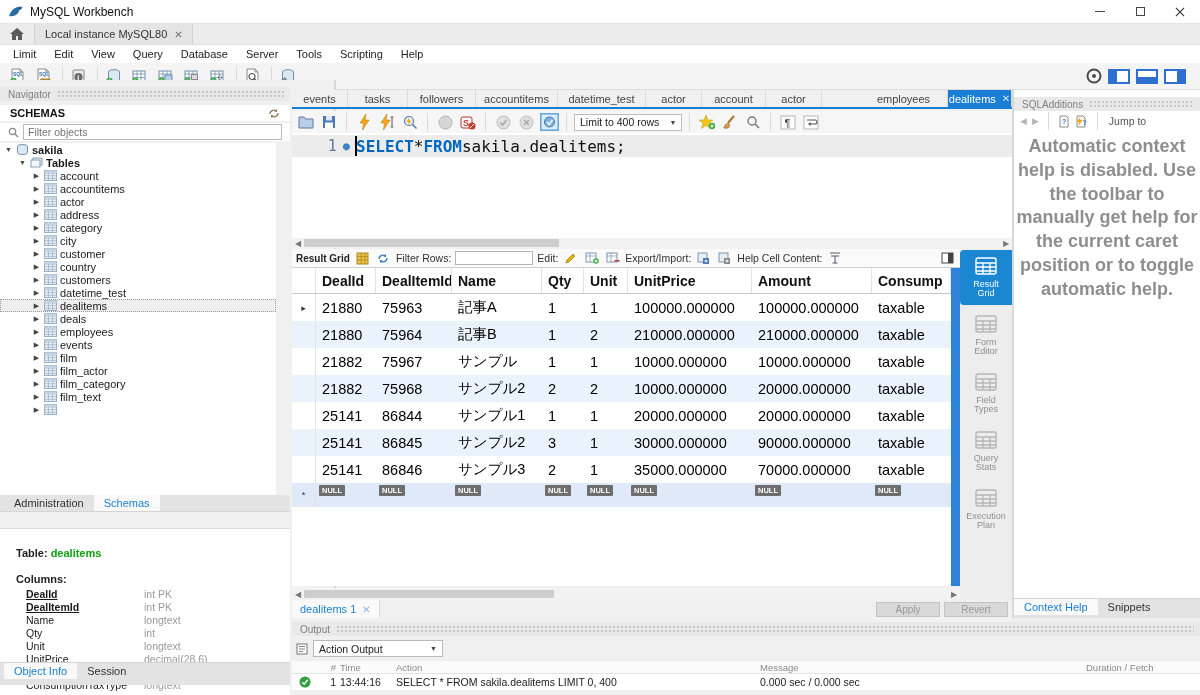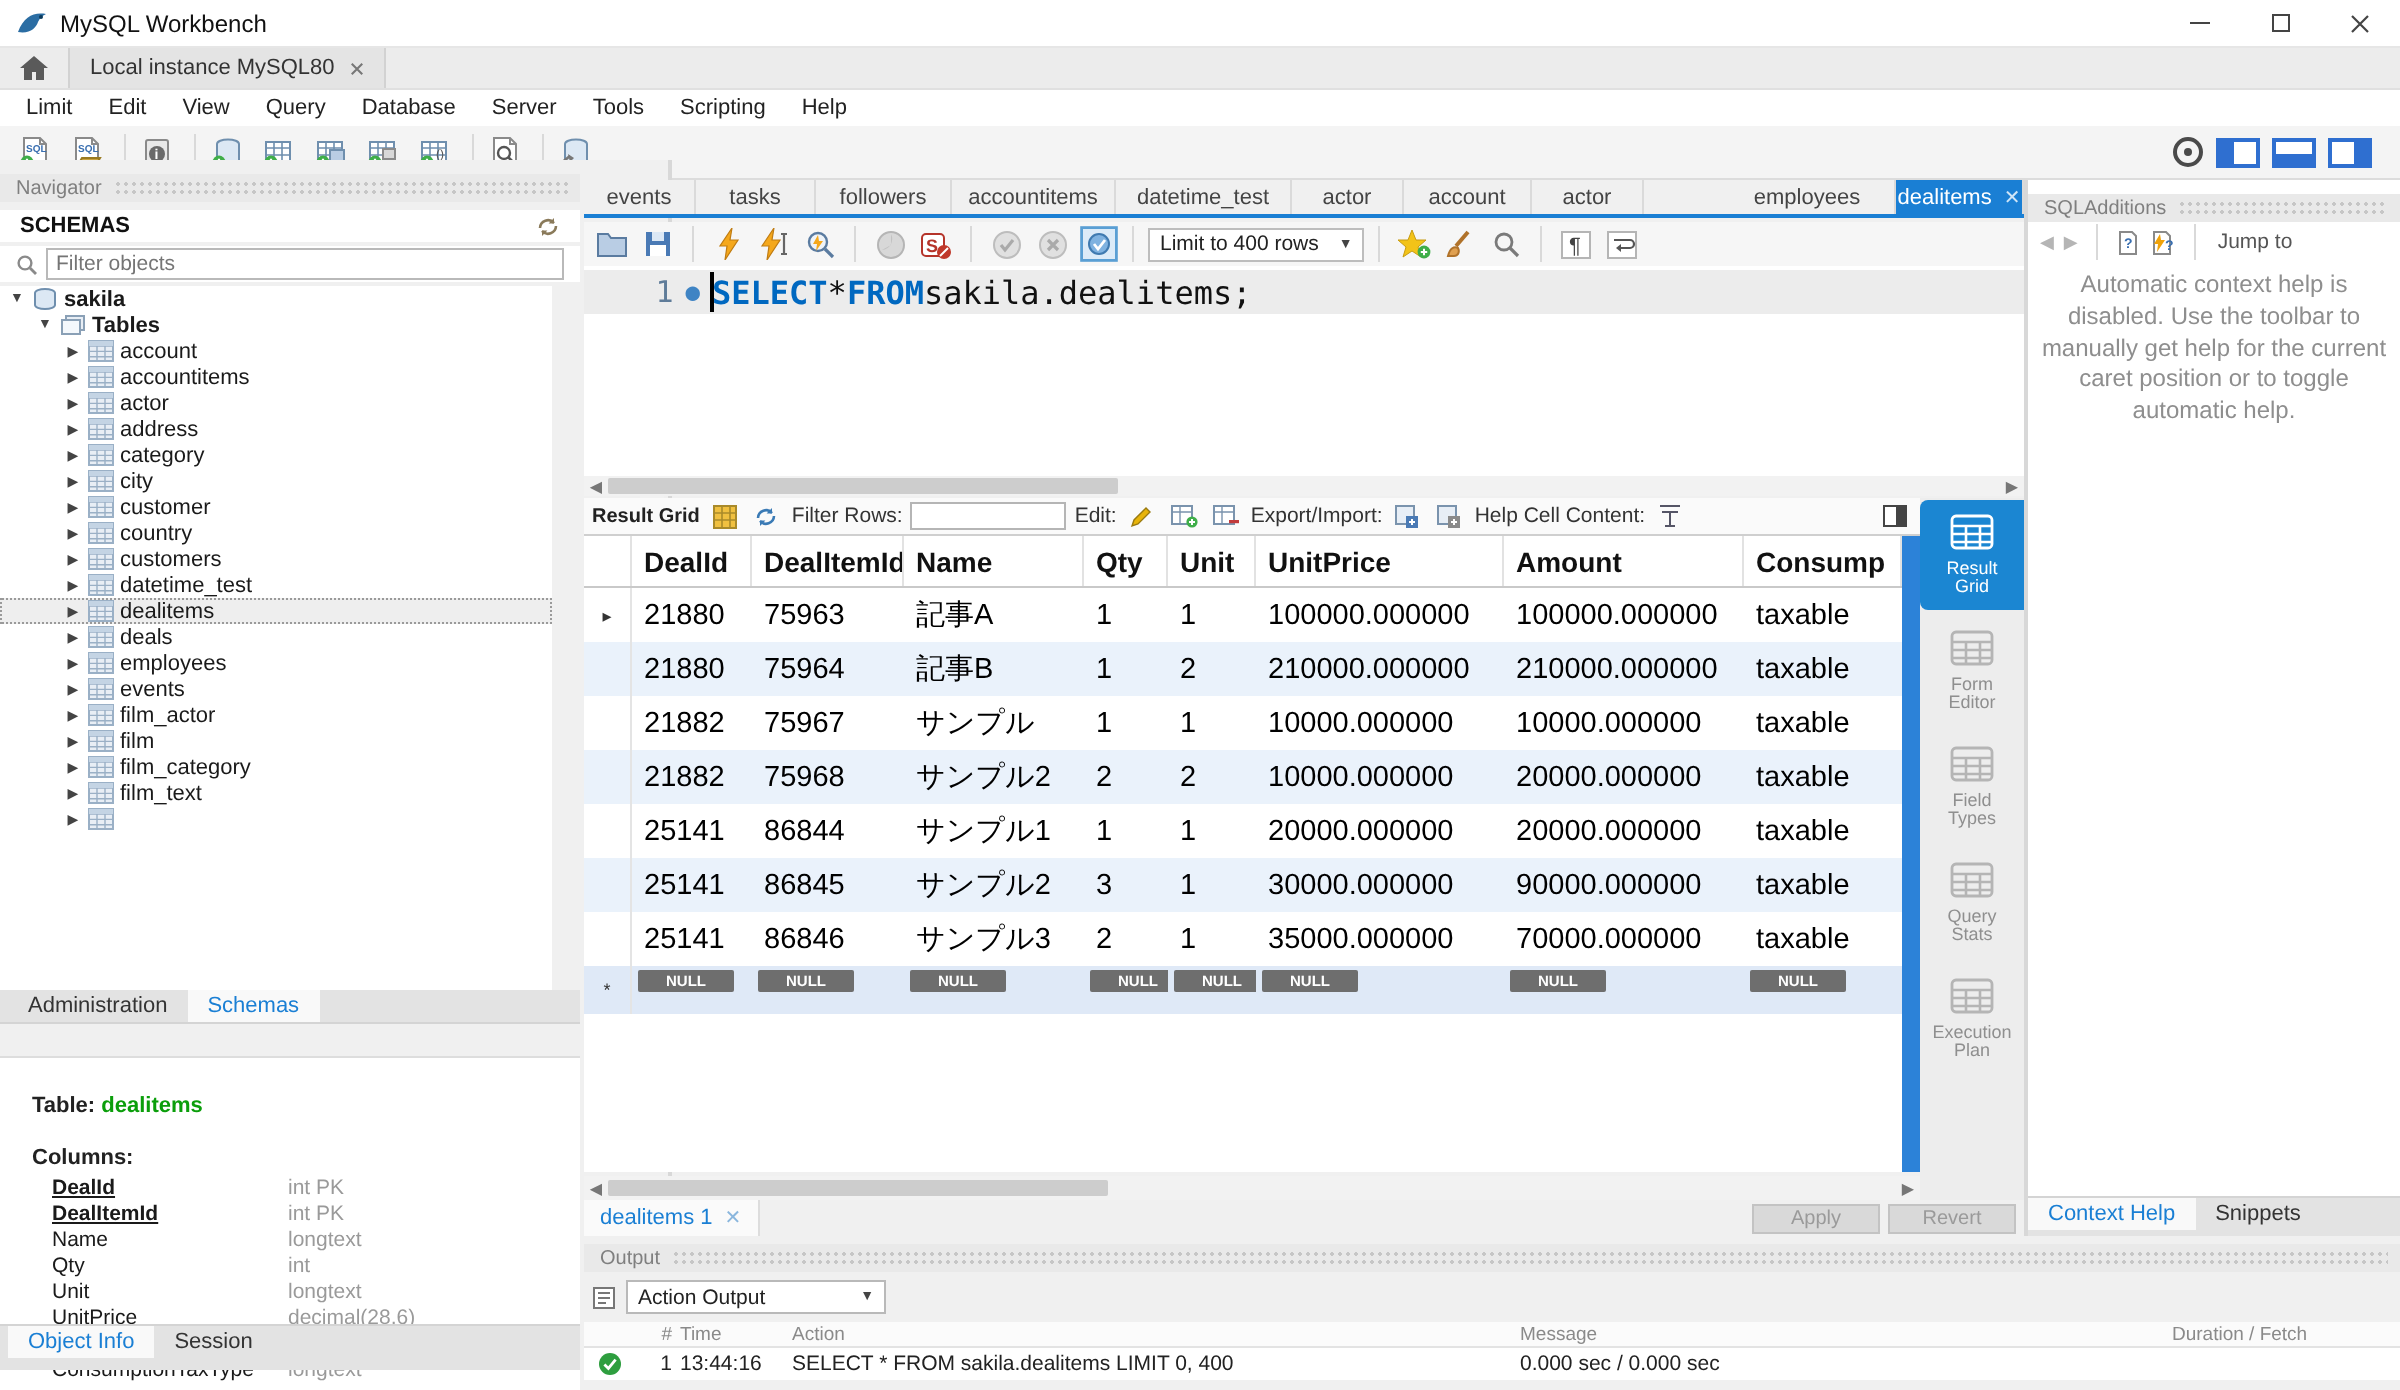--- a/index.html
+++ b/index.html
@@ -87,42 +87,42 @@
 #result-toolbar .right{margin-left:auto}
 
 #grid{position:absolute;top:268px;left:292px;width:659px;height:318px;background:#fff}
 #grid-header{display:flex;height:26px;border-bottom:1px solid #c9c9c9;background:#fff}
 #grid-header .hc{font-size:14px;font-weight:bold;color:#111;display:flex;align-items:center;padding-left:6px;border-right:1px solid #e2e2e2;overflow:hidden;white-space:nowrap}
 .grow{display:flex;height:27px}
 .grow .rc{display:flex;align-items:center;padding-left:6px;font-size:14.5px;color:#000;white-space:nowrap;overflow:hidden}
 .grow .rh{border-right:1px solid #e4e4e4;display:flex;align-items:center;justify-content:center;font-size:9px;color:#333}
 .grow:nth-child(even){background:#eaf2fb}
 .grow.nullrow{background:#dfe9f7;height:24px}
-.nullbadge{font-size:7.5px;font-weight:bold;color:#fff;background:#6e6e6e;padding:1px 14px;border-radius:1px;align-self:flex-start;margin-top:2px}
+.nullbadge{font-size:7.5px;font-weight:bold;color:#fff;background:#6e6e6e;padding:1px 3px;border-radius:1px;align-self:flex-start;margin-top:2px}
 #grid-vscroll{position:absolute;top:268px;left:951px;width:9px;height:318px;background:#2c82d8}
 #grid-white{position:absolute;top:509px;left:292px;width:659px;height:77px;background:#fff}
 #rg-scroll{top:588px;left:292px;width:668px;height:12px}
 #rg-scroll .hthumb{width:250px}
 
 #side-panel{position:absolute;top:249px;left:960px;width:52px;height:351px;background:#ededed;display:flex;flex-direction:column;align-items:stretch;padding-top:1px}
 .sbtn{height:55px;margin-bottom:3px;display:flex;flex-direction:column;align-items:center;justify-content:center;gap:3px;color:#8f8f8f;font-size:9px;text-align:center;line-height:9.5px}
 .sbtn.active{background:#1b86d2;color:#fff;border-radius:4px 0 0 4px}
 
 #result-tabrow{position:absolute;top:600px;left:292px;width:720px;height:18px;background:#f0f0f0;display:flex;align-items:center}
 #result-tab{display:flex;align-items:center;gap:6px;padding:0 8px;height:100%;background:#fafafa;color:#1a7fd4;font-size:11px;border-right:1px solid #ddd}
 #result-tab .x{color:#8ab6dd;font-size:10px}
 .graybtn{width:64px;height:15px;background:#d9d9d9;border:1px solid #c3c3c3;color:#9a9a9a;font-size:10px;display:flex;align-items:center;justify-content:center;margin-right:4px}
 #apply-btn{margin-left:auto}
 
 #right-panel{position:absolute;top:90px;left:1012px;width:188px;height:528px;background:#fff;border-left:2px solid #d8d8d8}
 #sqladd-band{position:absolute;top:7px;left:0;width:186px}
 #sqladd-toolbar{position:absolute;top:22px;left:0;width:186px;height:18px;display:flex;align-items:center;gap:5px;padding-left:6px;background:#fff}
 #sqladd-toolbar .nav-arrow{color:#b5b5b5;font-size:9px}
 #sqladd-toolbar .jump{color:#555;font-size:10.5px;margin-left:2px}
-#sqladd-msg{position:absolute;top:45px;left:2px;width:182px;font-size:12px;font-weight:normal;color:#8e8e8e;text-align:center;line-height:1.32}
+#sqladd-msg{position:absolute;top:45px;left:2px;width:182px;font-size:18px;font-weight:bold;color:#8e8e8e;text-align:center;line-height:1.32}
 #help-tabs{position:absolute;top:508px;left:0;width:186px;height:20px;background:#e3e3e3;display:flex;align-items:flex-start;border-top:1px solid #d4d4d4}
 
 #output{position:absolute;top:618px;left:292px;width:908px;height:77px;background:#f0f0f0}
 #output-band{position:absolute;top:4px;left:0;width:908px}
 #output-mode{position:absolute;top:22px;left:4px;display:flex;align-items:center;gap:5px}
 #mode-select{width:130px;height:17px;background:#fff;border:1px solid #b9b9b9;display:flex;align-items:center;padding:0 5px;font-size:10.5px;color:#222}
 #mode-select .da{margin-left:auto;font-size:7px;color:#444}
 .outgrid{display:grid;grid-template-columns:26px 22px 56px 364px 326px 1fr;align-items:center}
 #output-head{position:absolute;top:43px;left:0;width:908px;height:13px;font-size:9.5px;color:#8a8a8a;border-bottom:1px solid #e3e3e3;background:#fbfbfb}
 #output-rows{position:absolute;top:56px;left:0;width:908px;background:#fff}
@@ -492,32 +492,32 @@
       </div>
       <div class="tree-row">
         <span class="arr" style="margin-left:32px">▶</span>
         <span class="nicon">
           <svg width="13" height="11" viewBox="0 0 13 11">
             <rect x="0.5" y="0.5" width="12" height="10" fill="#e8eef5" stroke="#9ab0c6"></rect>
             <path d="M0.5 3h12M0.5 5.7h12M0.5 8.4h12M4.5 0.5V11M8.5 0.5V11" stroke="#9ab0c6" stroke-width="0.7"></path>
             <rect x="0.5" y="0.5" width="12" height="2.5" fill="#c4d4e4"></rect>
           </svg>
         </span>
+        <span class="nlabel">film</span>
+      </div>
+      <div class="tree-row">
+        <span class="arr" style="margin-left:32px">▶</span>
+        <span class="nicon">
+          <svg width="13" height="11" viewBox="0 0 13 11">
+            <rect x="0.5" y="0.5" width="12" height="10" fill="#e8eef5" stroke="#9ab0c6"></rect>
+            <path d="M0.5 3h12M0.5 5.7h12M0.5 8.4h12M4.5 0.5V11M8.5 0.5V11" stroke="#9ab0c6" stroke-width="0.7"></path>
+            <rect x="0.5" y="0.5" width="12" height="2.5" fill="#c4d4e4"></rect>
+          </svg>
+        </span>
         <span class="nlabel">film_actor</span>
-      </div>
-      <div class="tree-row">
-        <span class="arr" style="margin-left:32px">▶</span>
-        <span class="nicon">
-          <svg width="13" height="11" viewBox="0 0 13 11">
-            <rect x="0.5" y="0.5" width="12" height="10" fill="#e8eef5" stroke="#9ab0c6"></rect>
-            <path d="M0.5 3h12M0.5 5.7h12M0.5 8.4h12M4.5 0.5V11M8.5 0.5V11" stroke="#9ab0c6" stroke-width="0.7"></path>
-            <rect x="0.5" y="0.5" width="12" height="2.5" fill="#c4d4e4"></rect>
-          </svg>
-        </span>
-        <span class="nlabel">film</span>
       </div>
       <div class="tree-row">
         <span class="arr" style="margin-left:32px">▶</span>
         <span class="nicon">
           <svg width="13" height="11" viewBox="0 0 13 11">
             <rect x="0.5" y="0.5" width="12" height="10" fill="#e8eef5" stroke="#9ab0c6"></rect>
             <path d="M0.5 3h12M0.5 5.7h12M0.5 8.4h12M4.5 0.5V11M8.5 0.5V11" stroke="#9ab0c6" stroke-width="0.7"></path>
             <rect x="0.5" y="0.5" width="12" height="2.5" fill="#c4d4e4"></rect>
           </svg>
         </span>

